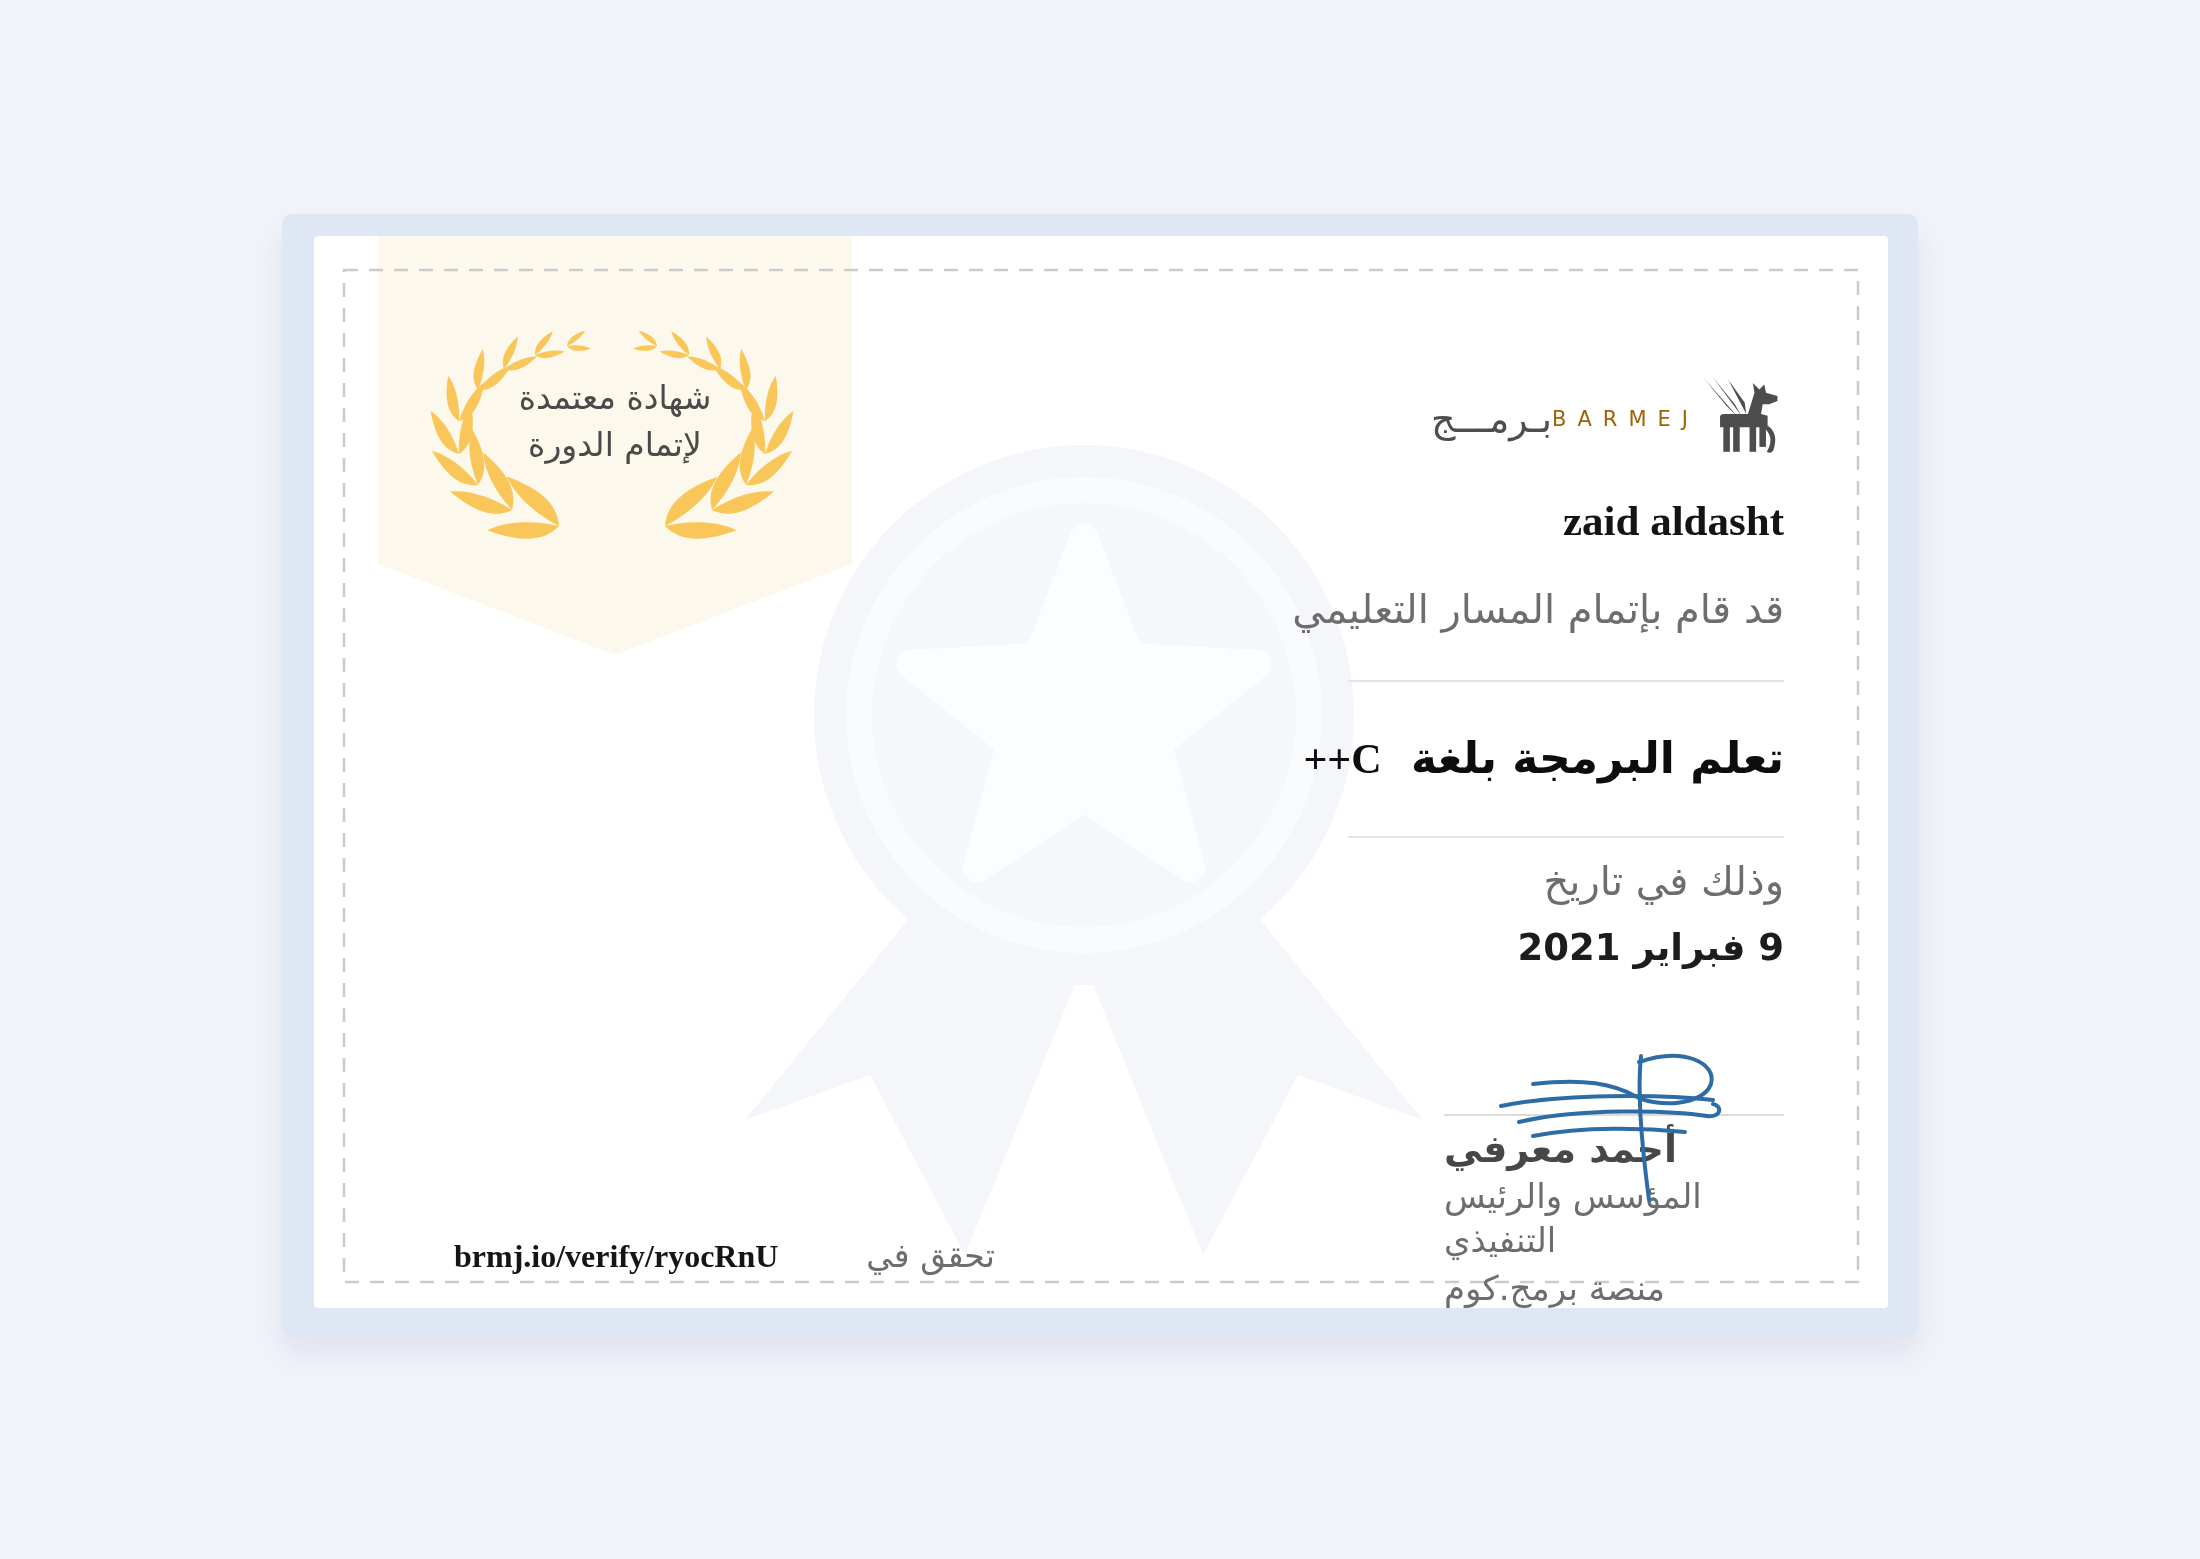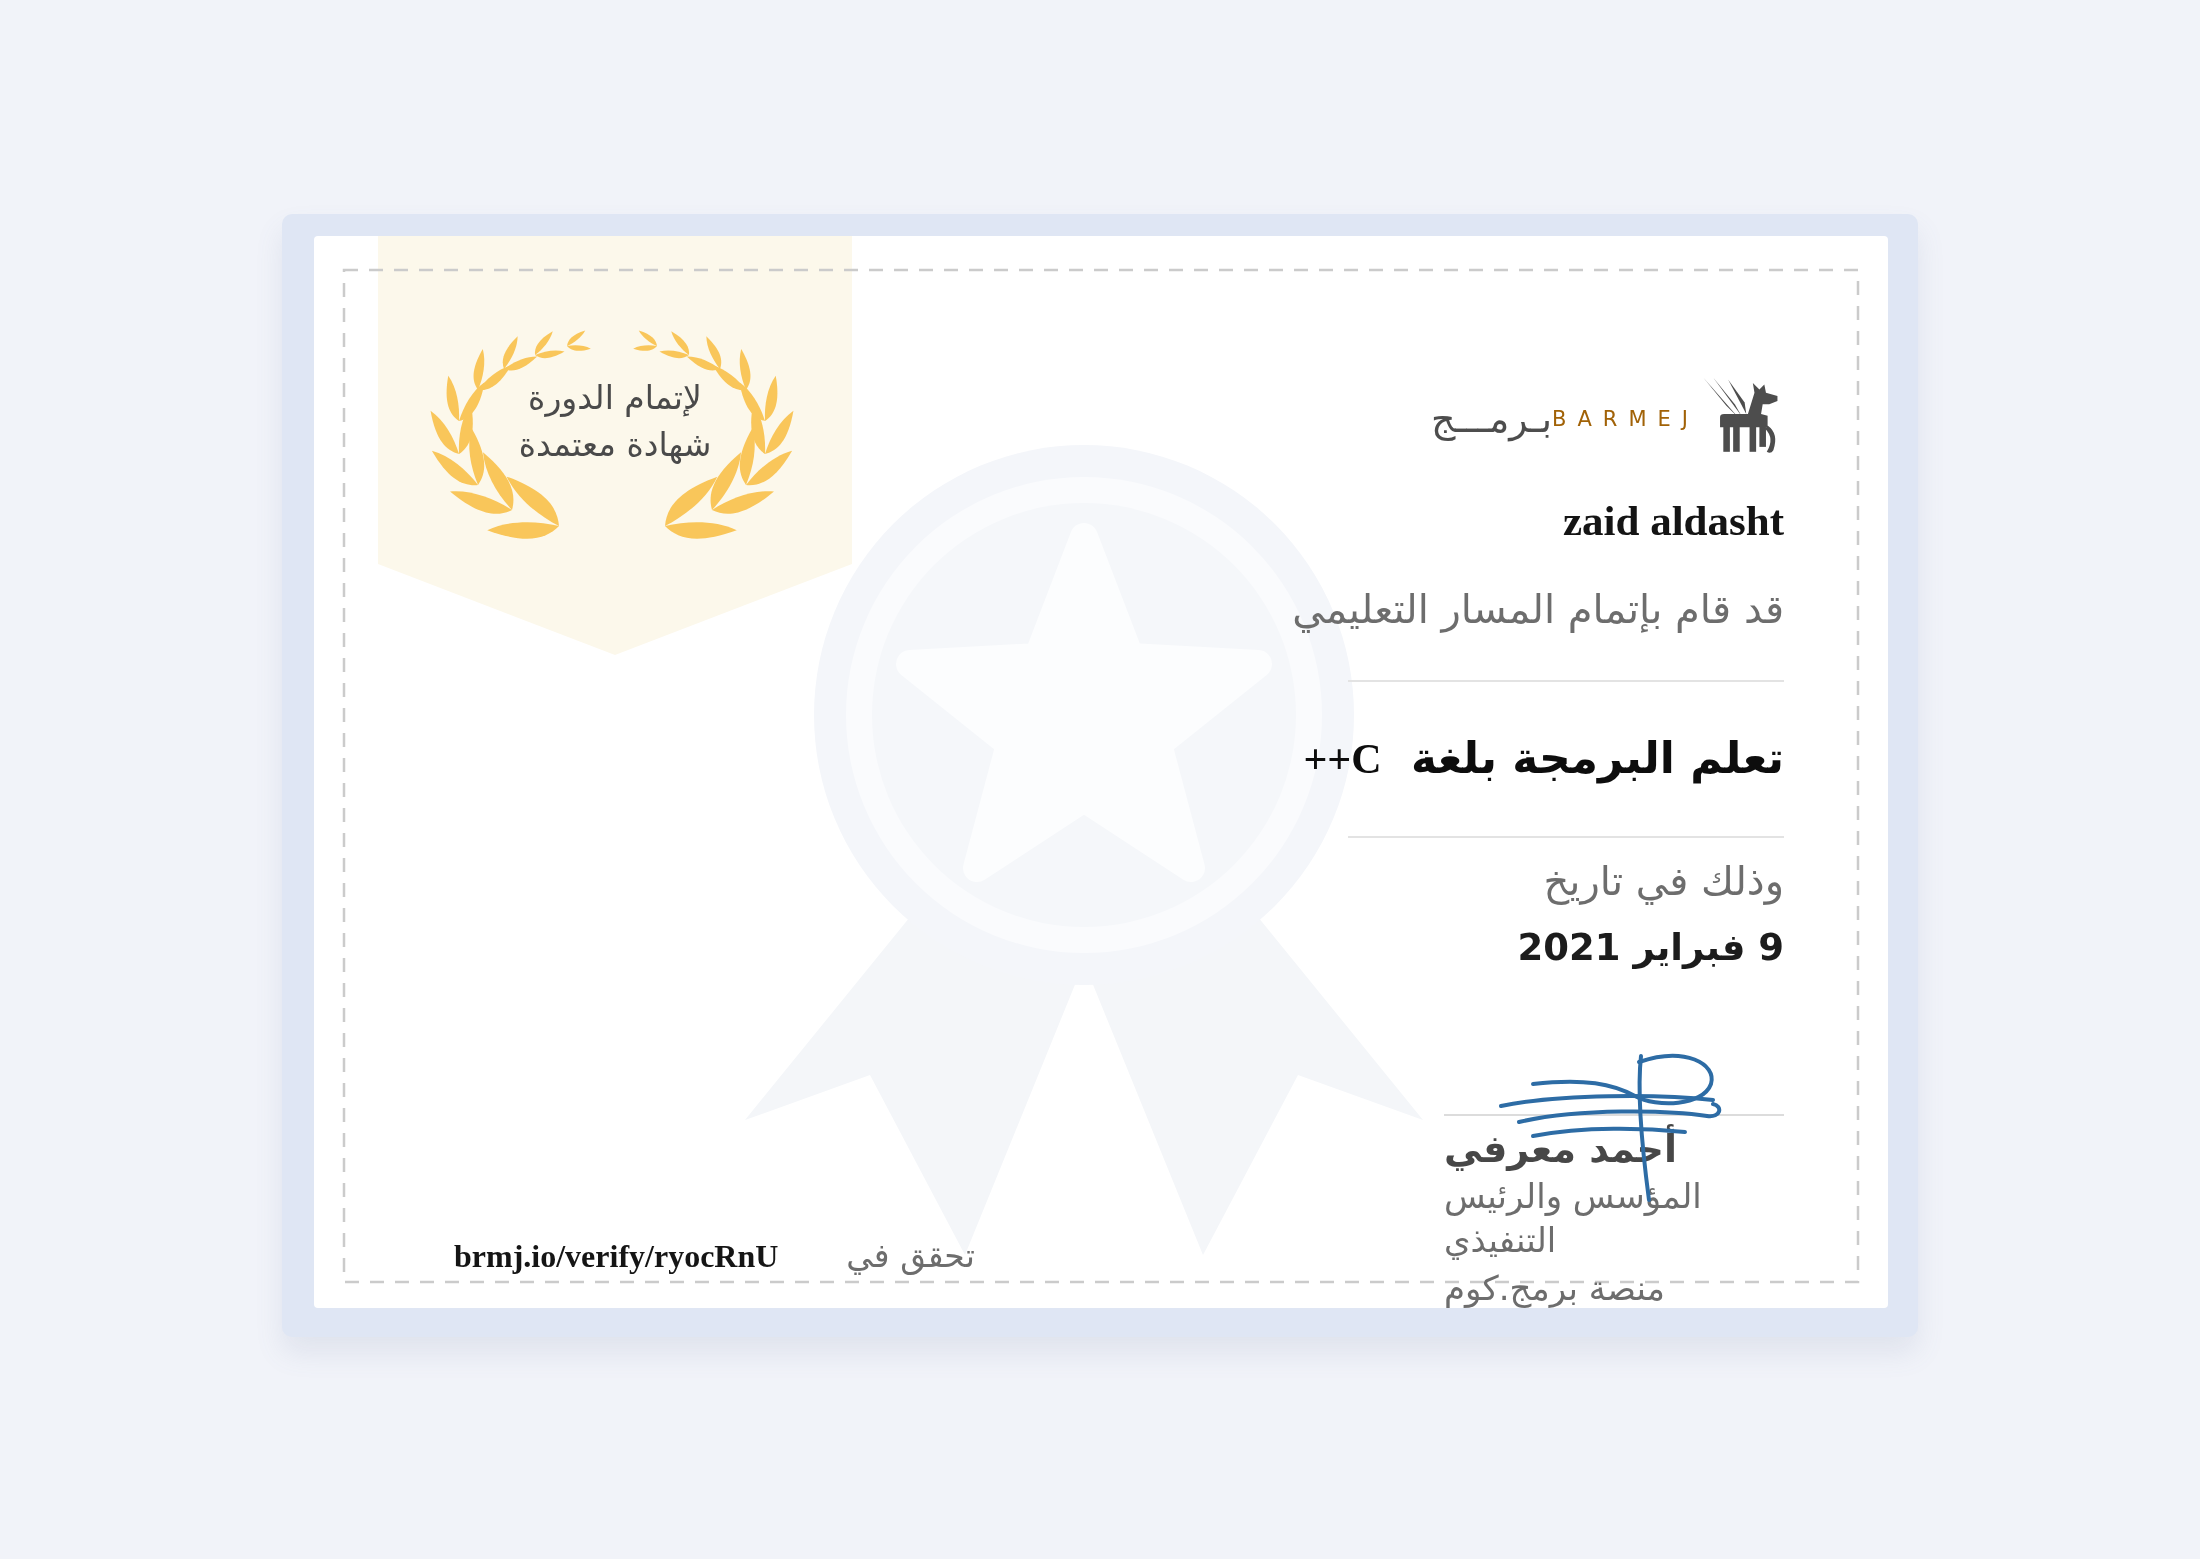--- a/index.html
+++ b/index.html
@@ -53,21 +53,21 @@
                 font-size:37px; font-weight:bold; color:#1c1c1c; }
 
   .sig-svg { position:absolute; top:808px; right:148px; width:252px; height:160px; z-index:6; }
   .sig-line { position:absolute; top:878px; right:104px; width:340px; height:2px; background:#dcdcdc; }
   .sig-text { position:absolute; top:890px; right:104px; width:340px; text-align:left; direction:rtl; }
   .sig-name { font-size:38px; font-weight:bold; color:#474747; line-height:46px; }
   .sig-role { font-size:34px; color:#6d6d6d; line-height:44px; margin-top:2px; }
   .sig-org  { font-size:34px; color:#6d6d6d; line-height:44px; margin-top:4px; }
 
   .verify { position:absolute; left:140px; top:1000px; display:flex;
-            align-items:baseline; gap:36px; }
+            align-items:baseline; gap:56px; }
   .verify-url { font-family:"Liberation Serif", serif; font-weight:bold;
                 font-size:32px; color:#151515; }
   .verify-label { font-size:33px; color:#6d6d6d; direction:rtl;margin-left:32px; }
 </style>
 </head>
 <body>
 
 <div class="card-outer">
   <div class="card">
 
@@ -96,22 +96,22 @@
             <use href="#leaf" transform="translate(76,118)  rotate(30)  scale(0.86)"></use>
             <use href="#leaf" transform="translate(102,97)  rotate(46)  scale(0.74)"></use>
             <use href="#leaf" transform="translate(133,83)  rotate(60)  scale(0.62)"></use>
             <use href="#leaf" transform="translate(165,74)  rotate(73)  scale(0.5)"></use>
           </g>
         </defs>
         <use href="#branch"></use>
         <use href="#branch" transform="translate(420,0) scale(-1,1)"></use>
       </svg>
       <div class="banner-text">
+        <div>شهادة معتمدة</div>
         <div>لإتمام الدورة</div>
-        <div>شهادة معتمدة</div>
       </div>
     </div>
 
     <svg class="dashes" viewBox="0 0 1574 1072">
       <rect x="30" y="34" width="1514" height="1012" fill="none" stroke="#cbcbcb" stroke-width="2.5" stroke-dasharray="14 11"></rect>
     </svg>
 
     <div class="content">
 
       <div class="logo">

